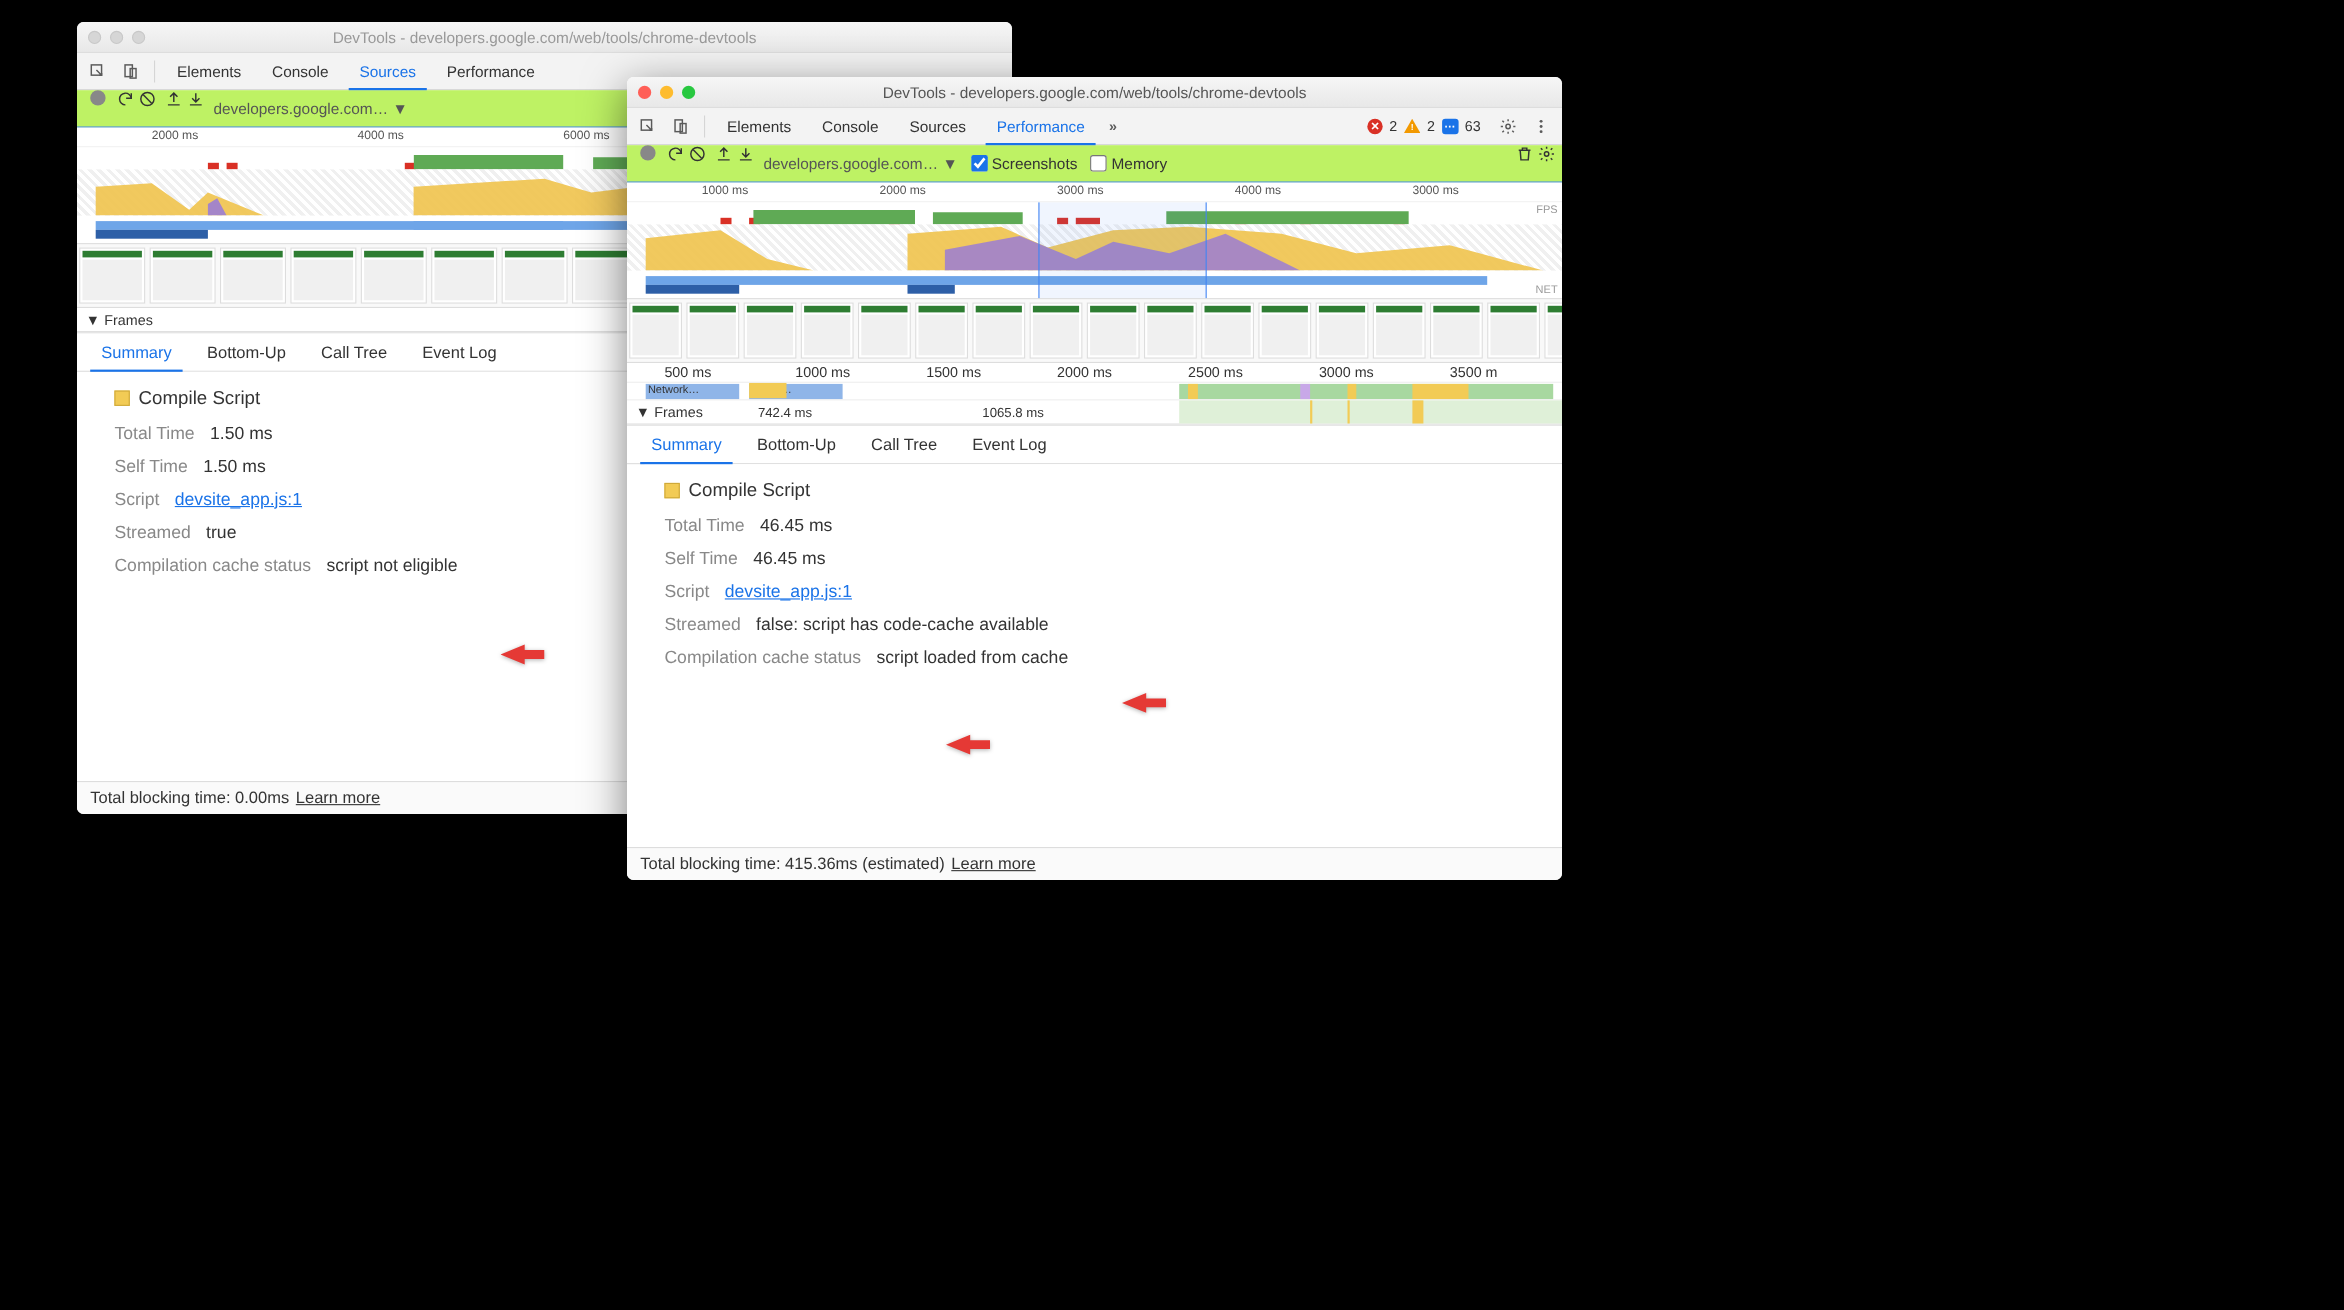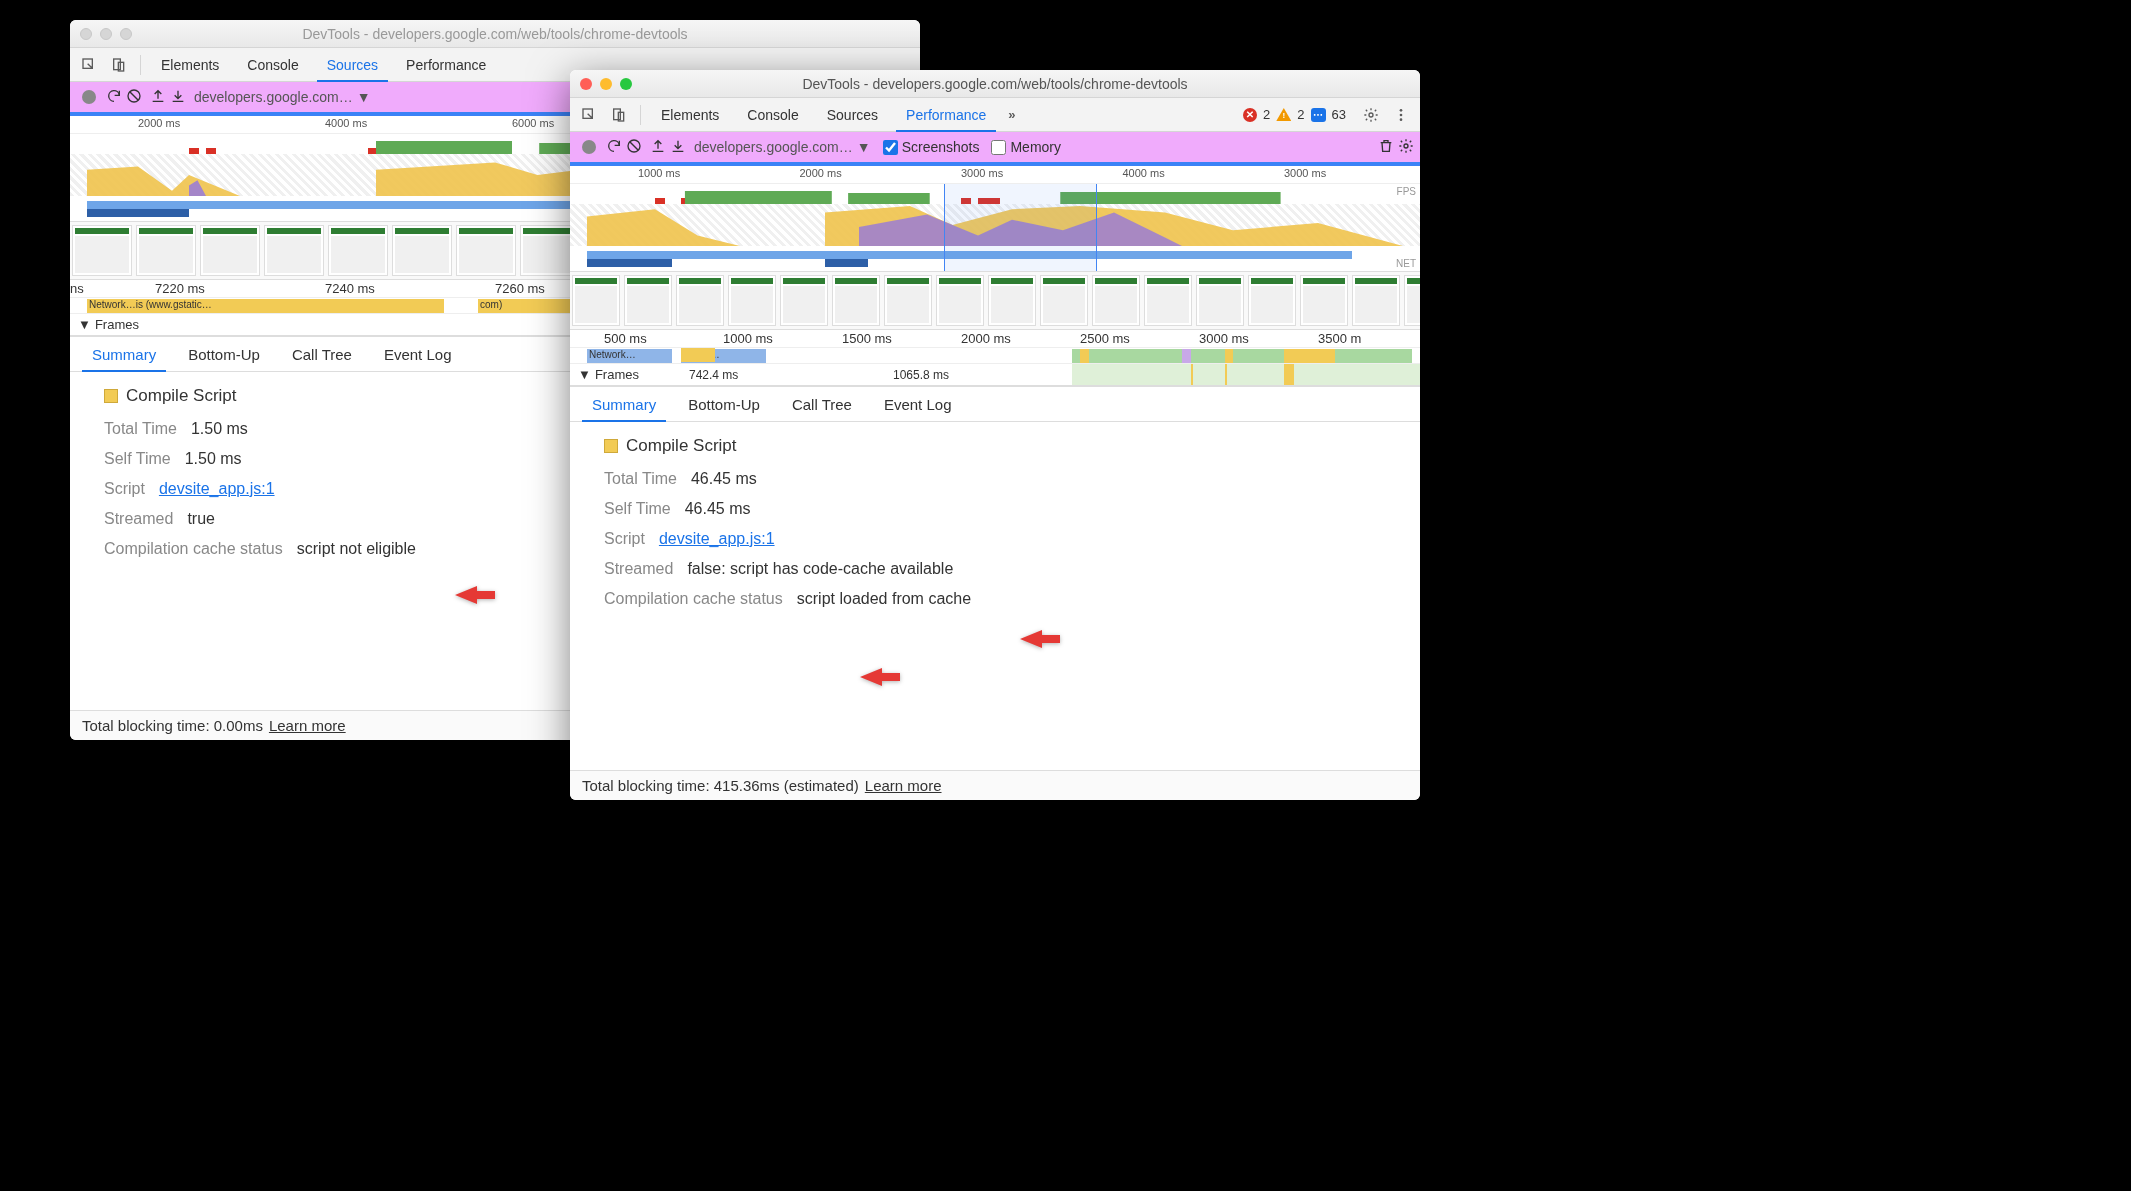--- a/index.html
+++ b/index.html
@@ -100,26 +100,25 @@
     margin-left: auto;
     font-size: 13px;
   }
   .msg-ico { width: 14px; height: 14px; display:inline-flex; align-items:center; justify-content:center; border-radius: 50%; color: white; font-size: 10px; font-weight: bold;}
   .msg-ico.err { background: #d93025; }
   .msg-ico.warn { background: #f29900; clip-path: polygon(50% 0, 100% 100%, 0 100%); border-radius:0; width:15px; height:13px; font-size:8px; padding-top:2px; }
   .msg-ico.info { background:#1a73e8; border-radius:3px; width:15px; }
 
   .toolbar2 {
     height: 34px;
-    border-bottom: 4px solid #3b82f6;
-    display: flex;
-    align-items: center;
+    border-bottom: 1px solid #3b82f6;
+    display: flex;
     padding: 0 6px;
     gap: 4px;
-    background: #f0abfc;
+    background: #bef264;
     flex-shrink: 0;
   }
   .rec-dot { width:14px; height:14px; border-radius:50%; background:#888; margin:0 6px;}
   .url-drop { color:#555; font-size:14px; white-space:nowrap; overflow:hidden; text-overflow:ellipsis; max-width:220px; display:flex; align-items:center; gap:4px;}
   .cb { display:flex; align-items:center; gap:4px; font-size:14px; color:#333; margin-left:8px;}
   .cb input { width:15px; height:15px; accent-color:#1a73e8;}
 
   .timeline-area {
     background: #fff;
     position: relative;
@@ -344,33 +343,20 @@
     </div>
     <div class="filmstrip">
       <div class="thumb"></div>
         <div class="thumb"></div>
         <div class="thumb"></div>
         <div class="thumb"></div>
       <div class="thumb"></div>
         <div class="thumb"></div>
         <div class="thumb"></div>
         <div class="thumb"></div>
-    </div>
-    <div class="detail-ruler">
-      <span style="left:0">ns</span>
-      <span style="left:10%">7220 ms</span>
-      <span style="left:30%">7240 ms</span>
-      <span style="left:50%">7260 ms</span>
-      <span style="left:70%">7280 ms</span>
-      <span style="left:92%">73</span>
-    </div>
-    <div class="flame-strip">
-      <div class="flame-bar y" style="left:2%; width:42%">Network…is (www.gstatic…</div>
-      <div class="flame-bar y" style="left:48%; width:12%">com)</div>
-      <div class="flame-bar y" style="left:72%; width:22%">analytics.is (…</div>
     </div>
     <div class="frames-row">
       <div class="lbl">▼ <span>Frames</span></div>
       <div class="marker" style="left:70%">5148.8 ms</div>
     </div>
   </div>
 
   <div class="sub-tabs">
     <div class="stab active">Summary</div>
     <div class="stab">Bottom-Up</div>

